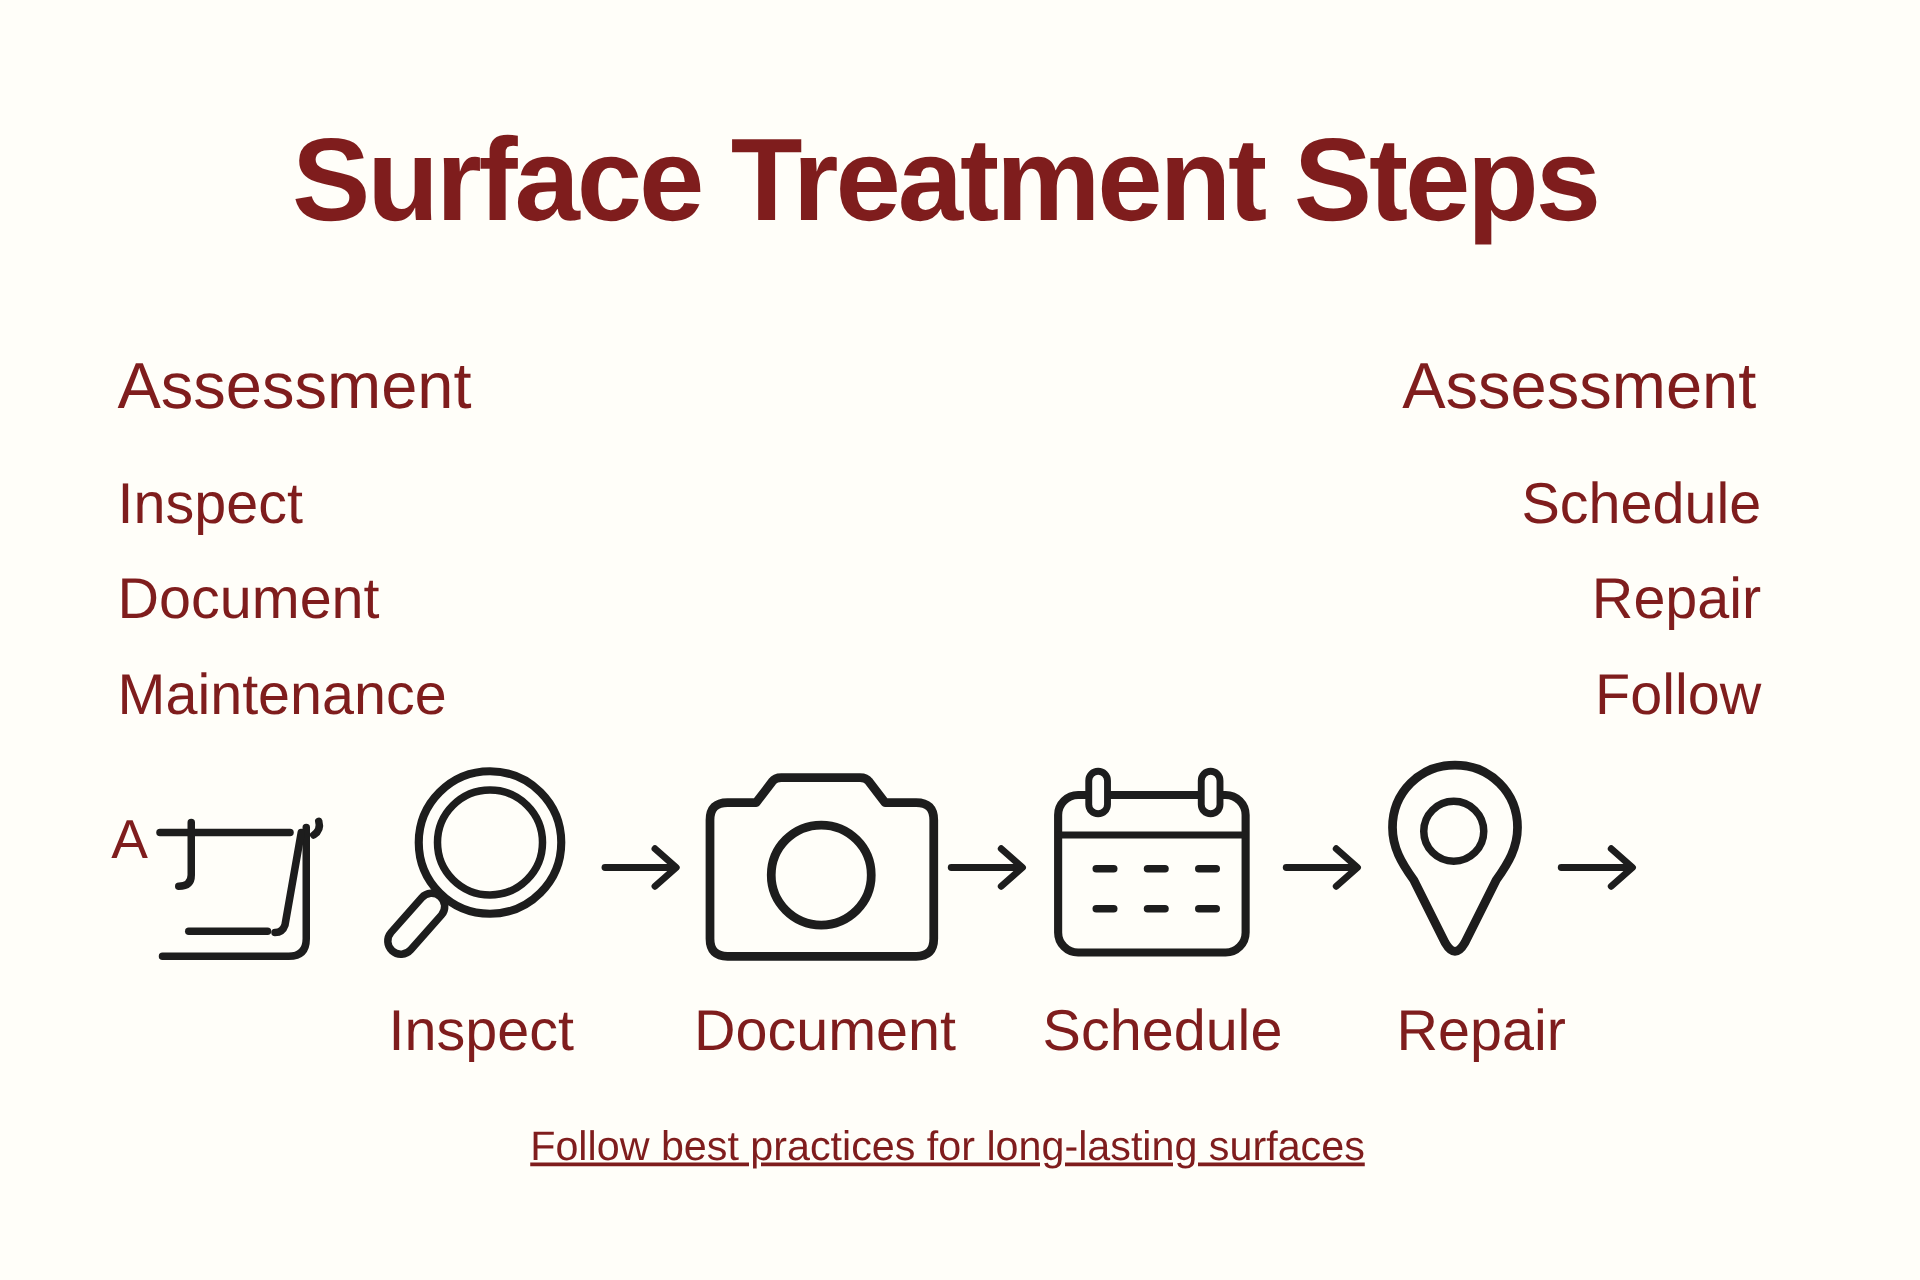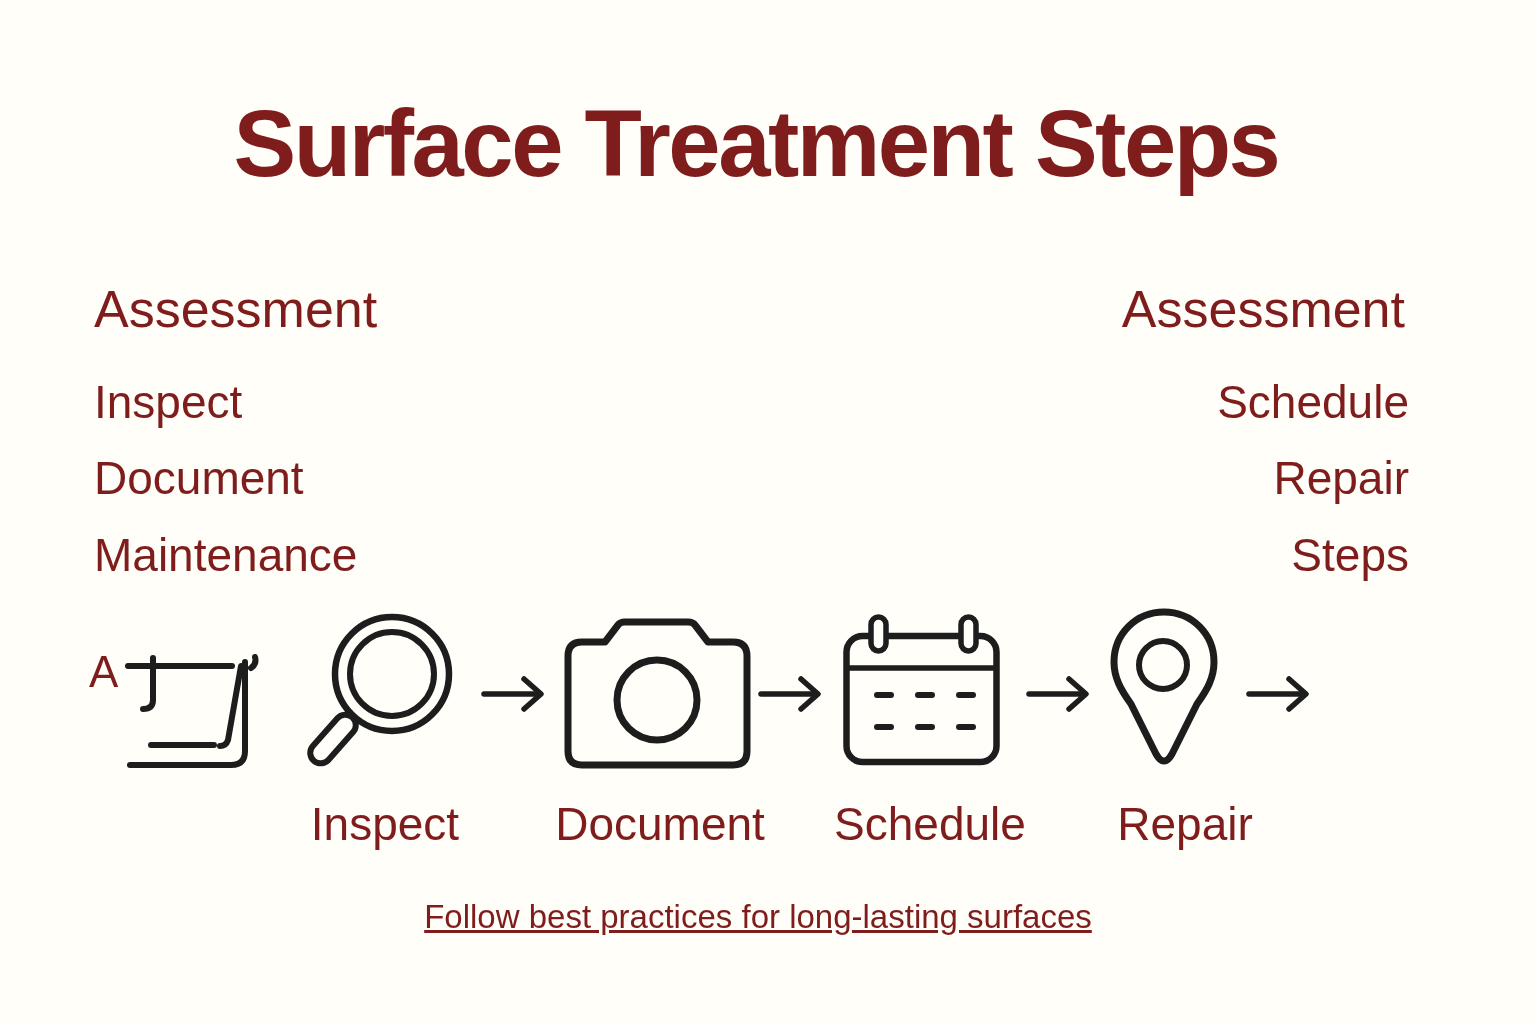--- a/index.html
+++ b/index.html
@@ -73,21 +73,21 @@
 
   <div class="abs col-header left-col" style="top:283px;">Assessment</div>
   <div class="abs col-header right-col" style="top:283px; right:131px;">Assessment</div>
 
   <div class="abs col-item left-col" style="top:379px;">Inspect</div>
   <div class="abs col-item left-col" style="top:455px;">Document</div>
   <div class="abs col-item left-col" style="top:532px;">Maintenance</div>
 
   <div class="abs col-item right-col" style="top:379px; right:127px;">Schedule</div>
   <div class="abs col-item right-col" style="top:455px; right:127px;">Repair</div>
-  <div class="abs col-item right-col" style="top:532px; right:127px;">Steps</div>
+  <div class="abs col-item right-col" style="top:532px; right:127px;">Follow</div>
 
   <div class="abs annotation-a">A</div>
 
   <svg class="abs" style="left:85px; top:648px;" width="190" height="125" viewBox="0 0 190 125" fill="none" stroke="#1D1D1D" stroke-width="6" stroke-linecap="round" stroke-linejoin="round">
     <path d="M 43 18 H 147"></path>
     <path d="M 68 10 V 52 Q 68 61 58 61"></path>
     <path d="M 170 9 Q 172 16 166 20"></path>
     <path d="M 160 14 V 103 Q 160 117 146 117 H 45"></path>
     <path d="M 156 18 L 143 92 Q 141 98 135 98"></path>
     <path d="M 66 97 H 129"></path>

